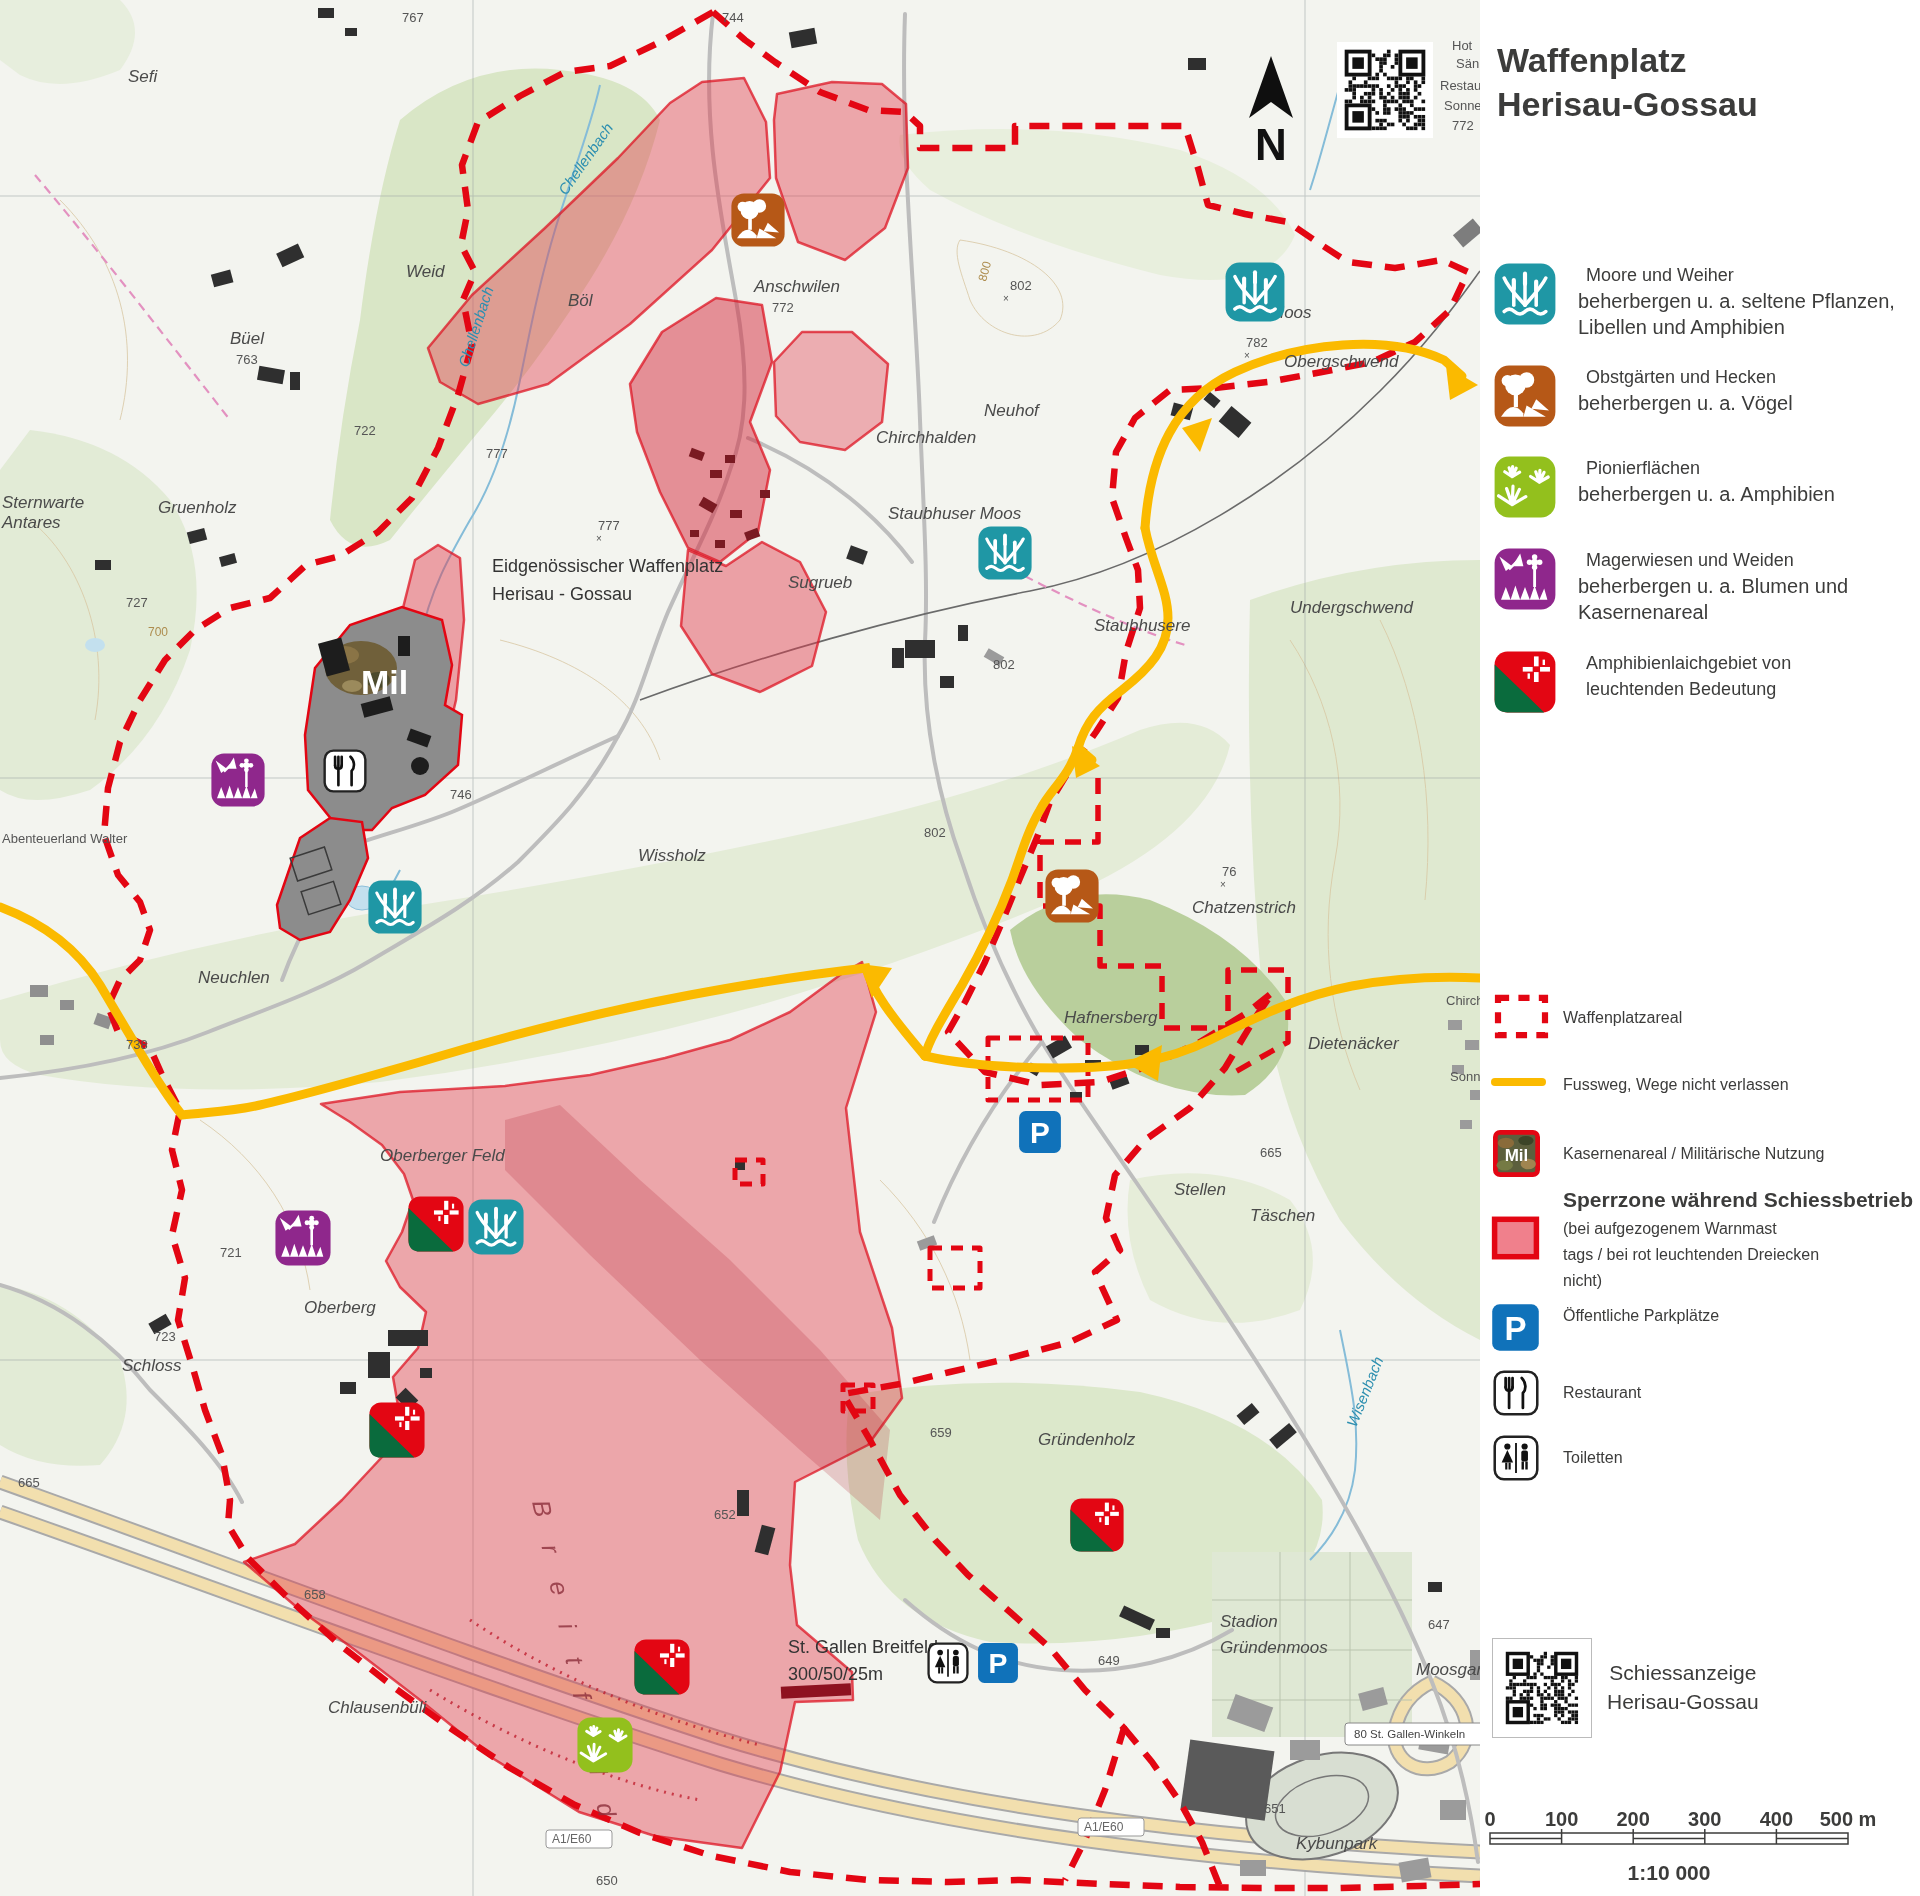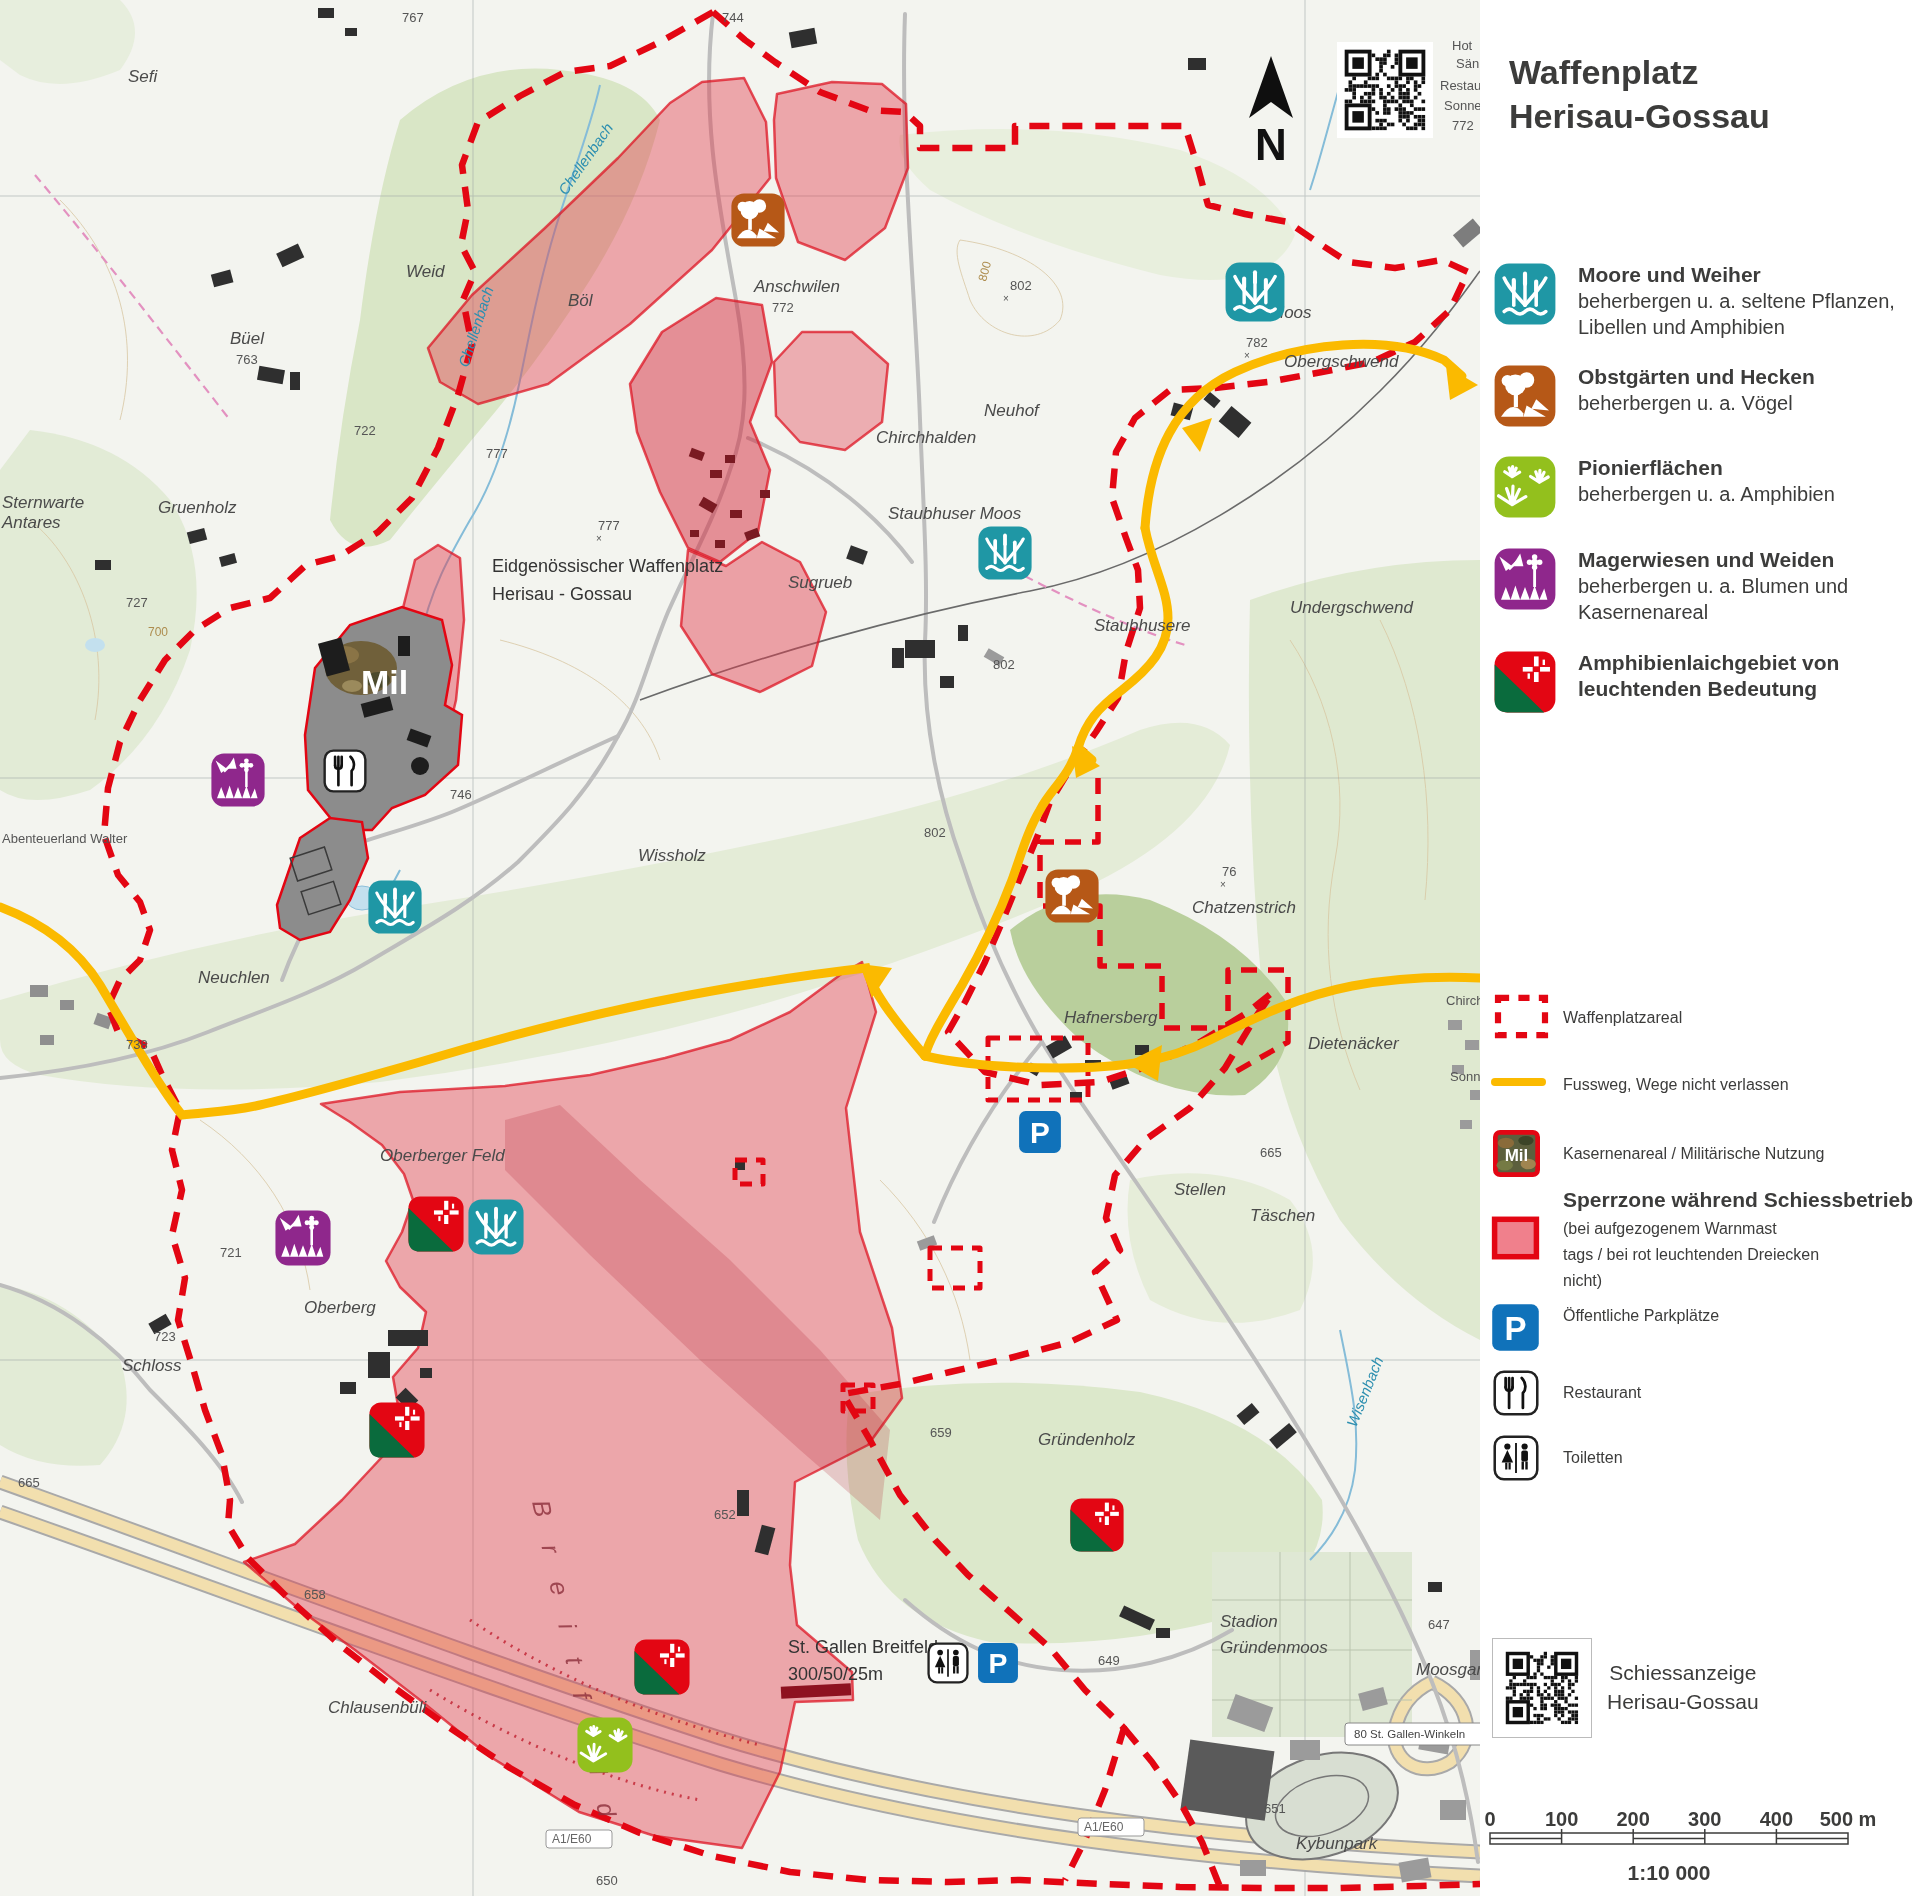--- a/index.html
+++ b/index.html
@@ -18,27 +18,27 @@
   .water{font-size:15px;font-style:italic;fill:#2d8fb0;}
   .contour{font-size:12px;fill:#ad8c4e;}
   .mil{font-size:34px;font-weight:bold;fill:#fff;}
   .range{font-size:25px;font-style:italic;fill:#8d2f3b;letter-spacing:11px;opacity:.8;}
   .roadlbl{font-size:12px;fill:#666;}
   .signlbl{font-size:11.5px;fill:#444;}
   .compassN{font-size:44px;font-weight:bold;fill:#111;}
 
   
   .panel{position:absolute;left:1480px;top:0;width:440px;height:1896px;background:#fff;}
-  .panel h1{position:absolute;left:13px;top:34px;margin:16px;font-size:34px;line-height:44px;
+  .panel h1{position:absolute;left:13px;top:34px;margin:4px;font-size:34px;line-height:44px;
             font-weight:bold;color:#3c3c3b;}
   .lrow{position:absolute;left:0;width:440px;}
   .licon{position:absolute;left:13px;top:0;}
   .licon svg{display:block;width:100%;height:100%;}
   .btext{position:absolute;left:98px;top:0;width:335px;font-size:20px;line-height:26px;}
-  .btext .ti{font-weight:bold;font-size:21px;}
+  .btext .ti{font-weight:normal;font-size:18px;margin-left:8px;}
   .ftext{position:absolute;left:83px;width:350px;font-size:16px;line-height:25px;}
   .bio .licon{width:64px;height:64px;}
   .f-areal .licon{width:57px;height:47px;}
   .f-weg .licon{width:57px;height:12px;top:6px;left:10px;}
   .f-mil .licon{width:47px;height:47px;}
   .f-sperr .licon{width:49px;height:44px;top:28px;left:11px;}
   .f-park .licon{width:49px;height:49px;left:11px;}
   .f-rest .licon{width:46px;height:46px;}
   .f-toil .licon{width:46px;height:46px;}
   .sp-title{position:absolute;left:83px;top:0;width:360px;font-weight:bold;font-size:21px;}

